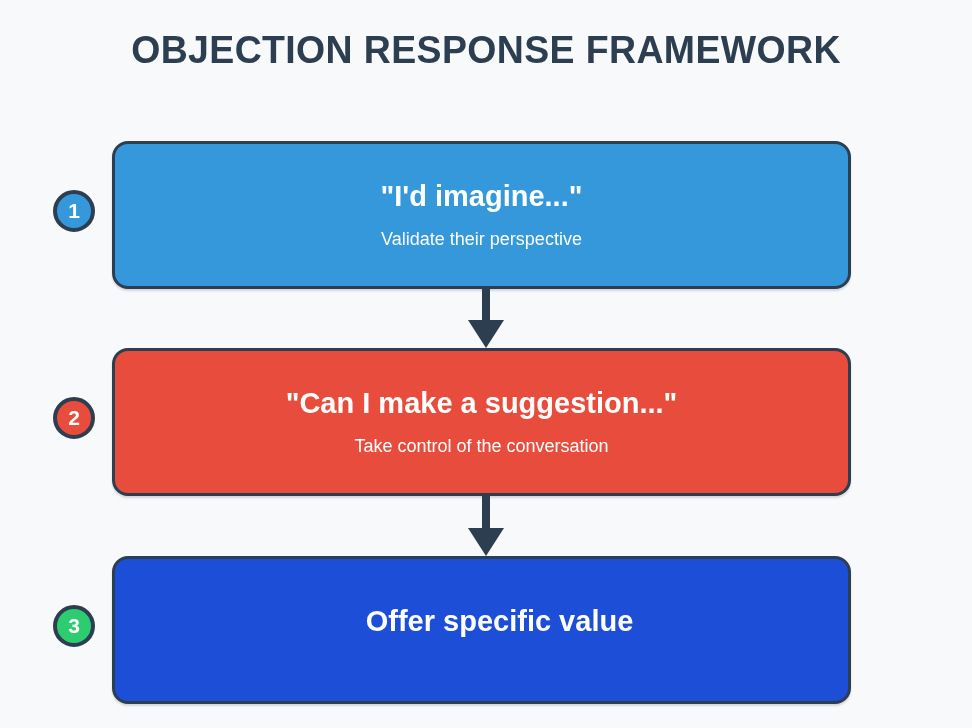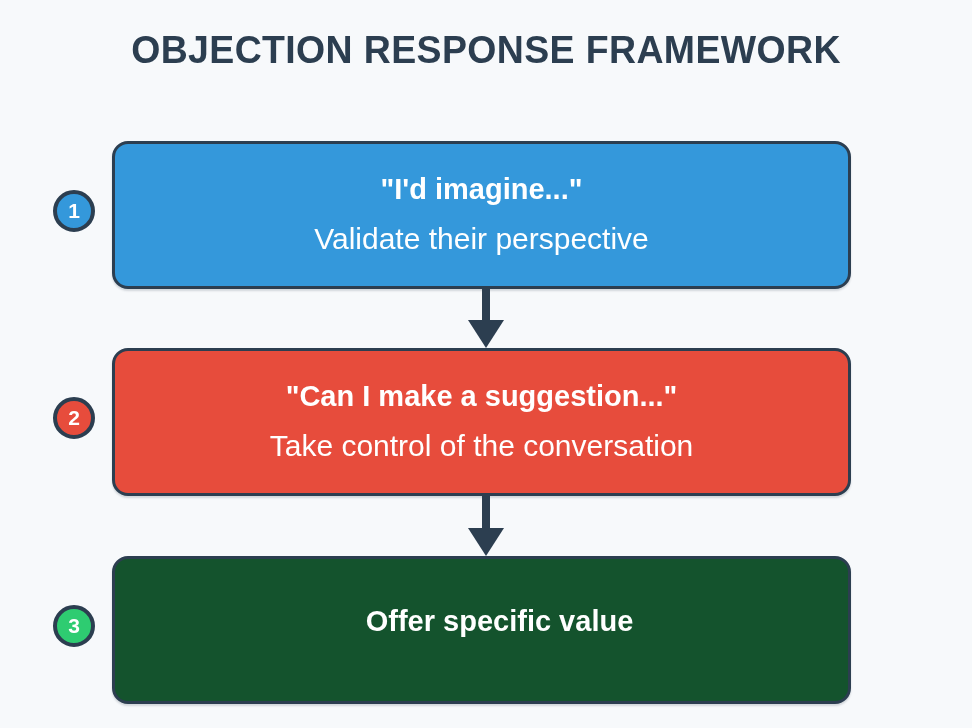--- a/index.html
+++ b/index.html
@@ -83,21 +83,21 @@
     color: #ffffff;
     font-size: 29px;
     font-weight: bold;
     font-family: "Liberation Sans", sans-serif;
     text-align: center;
     line-height: 1.15;
     margin-bottom: 16px;
   }
   .card-sub {
     color: #ffffff;
-    font-size: 30px;
+    font-size: 18px;
     font-weight: normal;
     font-family: "Liberation Sans", sans-serif;
     text-align: right;
     line-height: 1.15;
   }
 
   
   .arrow {
     position: absolute;
     left: 464px;
@@ -145,18 +145,18 @@
     <svg width="44" height="60" viewBox="0 0 44 60" xmlns="http://www.w3.org/2000/svg">
       <rect id="arrow-shaft-2" x="18" y="0" width="8" height="36" fill="#2c3e50"></rect>
       <polygon id="arrow-head-2" points="4,32 40,32 22,60" fill="#2c3e50"></polygon>
     </svg>
   </div>
 
   <div class="step step-3">
     <div class="badge" style="background: rgb(46, 204, 113); border-color: rgb(44, 62, 80);">
       <span>3</span>
     </div>
-    <div class="card" id="card-3" style="background: #14532d; padding-left: 36px;">
+    <div class="card" id="card-3" style="background: #1d4ed8; padding-left: 36px;">
       <div class="card-title">Offer specific value</div>
     </div>
   </div>
 
 </div>
 
 </body></html>

